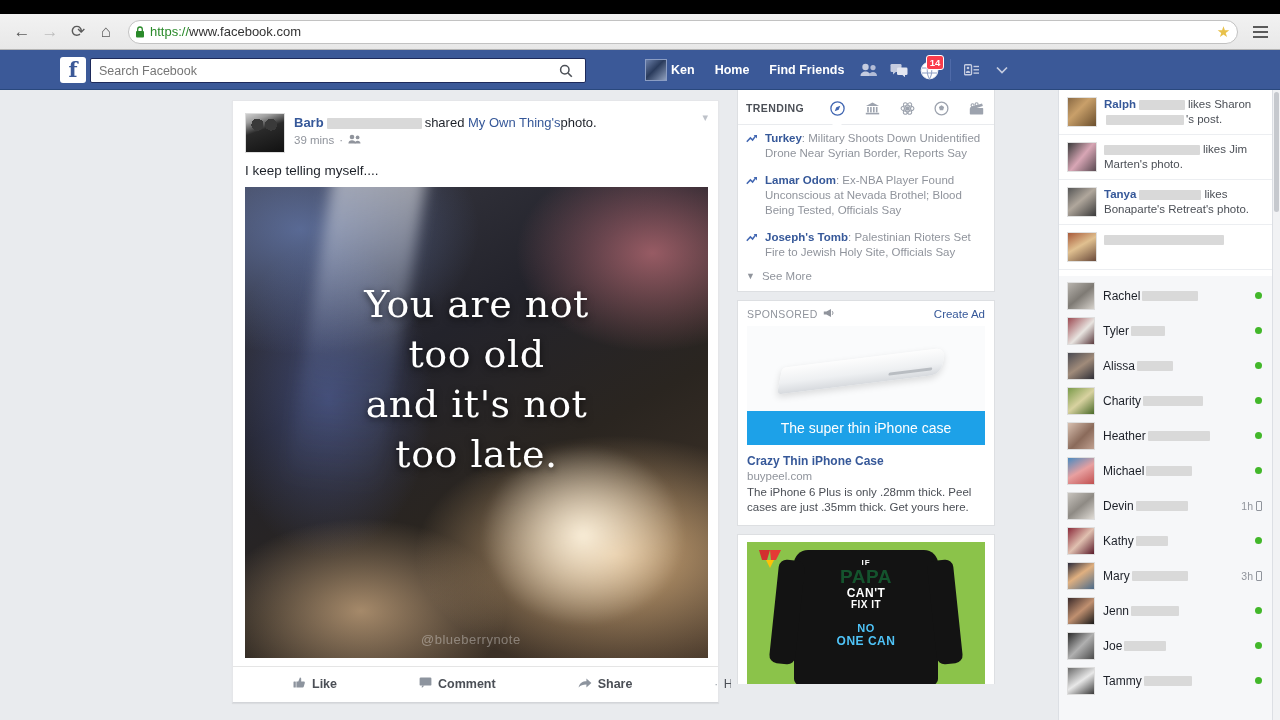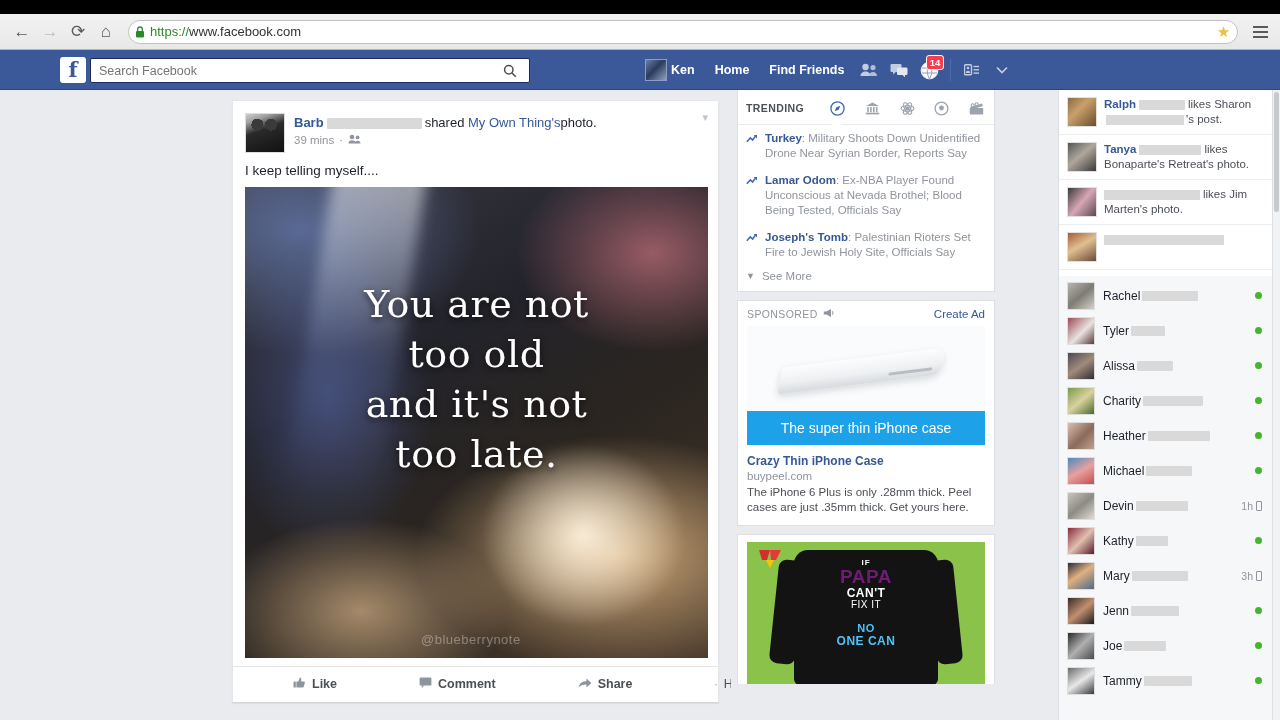--- a/index.html
+++ b/index.html
@@ -53,21 +53,21 @@
     background: #3b5998;
     border-bottom: 1px solid #29487d;
   }
   #fb-logo {
     position: absolute; left: 60px; top: 7px; width: 26px; height: 26px;
     background: #fff; border-radius: 3px; color: #3b5998;
     font-family: "DejaVu Serif", serif; font-weight: bold; font-size: 21px;
     text-align: center; line-height: 25px;
   }
   #fb-search {
-    position: absolute; left: 90px; top: 8px; width: 440px; height: 25px;
+    position: absolute; left: 90px; top: 8px; width: 496px; height: 25px;
     background: #fff; border: 1px solid #1d2a5b; border-radius: 2px;
     display: flex; align-items: center; padding: 0 8px;
   }
   #fb-search-input {
     flex: 1; border: none; outline: none; font-size: 12.5px;
     color: #9197a3; font-family: "Liberation Sans", sans-serif;
     background: transparent;
   }
   #fb-search-btn {
     width: 22px; height: 21px; display: flex; align-items: center;
@@ -298,23 +298,23 @@
     background: #131313; border-radius: 8px;
   }
   #ad2-shirt::before { left: -20px; transform: rotate(6deg); }
   #ad2-shirt::after { right: -20px; transform: rotate(-6deg); }
   #ad2-text {
     position: absolute; left: 0; right: 0; top: 17px; text-align: center;
     font-family: "Liberation Sans", sans-serif; line-height: 1.05;
     z-index: 2;
   }
   .ad2-l1 { font-size: 8px; font-weight: bold; color: #fff; letter-spacing: 1px; }
-  .ad2-l2 { font-size: 19px; font-weight: bold; color: #701a75; letter-spacing: .5px; }
+  .ad2-l2 { font-size: 19px; font-weight: bold; color: #14532d; letter-spacing: .5px; }
   .ad2-l3 { font-size: 12px; font-weight: bold; color: #fff; letter-spacing: .5px; }
-  .ad2-l4 { font-size: 10px; font-weight: normal; color: #fff; letter-spacing: .5px; }
+  .ad2-l4 { font-size: 10px; font-weight: bold; color: #fff; letter-spacing: .5px; }
   .ad2-l5 { font-size: 11px; font-weight: bold; color: #4fc3f7; letter-spacing: .5px; margin-top: 13px; }
   .ad2-l6 { font-size: 12px; font-weight: bold; color: #4fc3f7; letter-spacing: .5px; }
   #ad2-bow {
     position: absolute; left: 10px; top: 6px; width: 30px; height: 22px; z-index: 3;
   }
 
   
   #sidebar {
     position: absolute; left: 1058px; top: 0; width: 214px; height: 630px;
     background: #f6f7f9; border-left: 1px solid #dcdfe4;
@@ -672,26 +672,26 @@
   </div>
 
   <div id="sidebar">
 
     <div id="ticker">
       <div class="ticker-item">
         <div class="ticker-thumb tt1"></div>
         <div class="ticker-text"><span class="nm">Ralph</span><span class="blur-bar" style="width:46px;height:10px;margin:0 3px;"></span><span>likes Sharon</span><span class="blur-bar" style="width:78px;height:10px;margin:0 2px;"></span><span>'s post.</span></div>
       </div>
       <div class="ticker-item">
+        <div class="ticker-thumb tt3"></div>
+        <div class="ticker-text"><span class="blur-bar" style="width:96px;height:10px;margin:0 3px 0 0;"></span><span>likes Jim</span> <span>Marten's photo.</span></div>
+      </div>
+      <div class="ticker-item">
         <div class="ticker-thumb tt2"></div>
         <div class="ticker-text"><span class="nm">Tanya</span><span class="blur-bar" style="width:62px;height:10px;margin:0 3px;"></span><span>likes</span> <span>Bonaparte's Retreat's photo.</span></div>
-      </div>
-      <div class="ticker-item">
-        <div class="ticker-thumb tt3"></div>
-        <div class="ticker-text"><span class="blur-bar" style="width:96px;height:10px;margin:0 3px 0 0;"></span><span>likes Jim</span> <span>Marten's photo.</span></div>
       </div>
       <div class="ticker-item">
         <div class="ticker-thumb tt4"></div>
         <div class="ticker-text"><span class="blur-bar" style="width:120px;height:10px;"></span></div>
       </div>
     </div>
 
     <div id="chatlist">
 
       <div class="chat-item">

